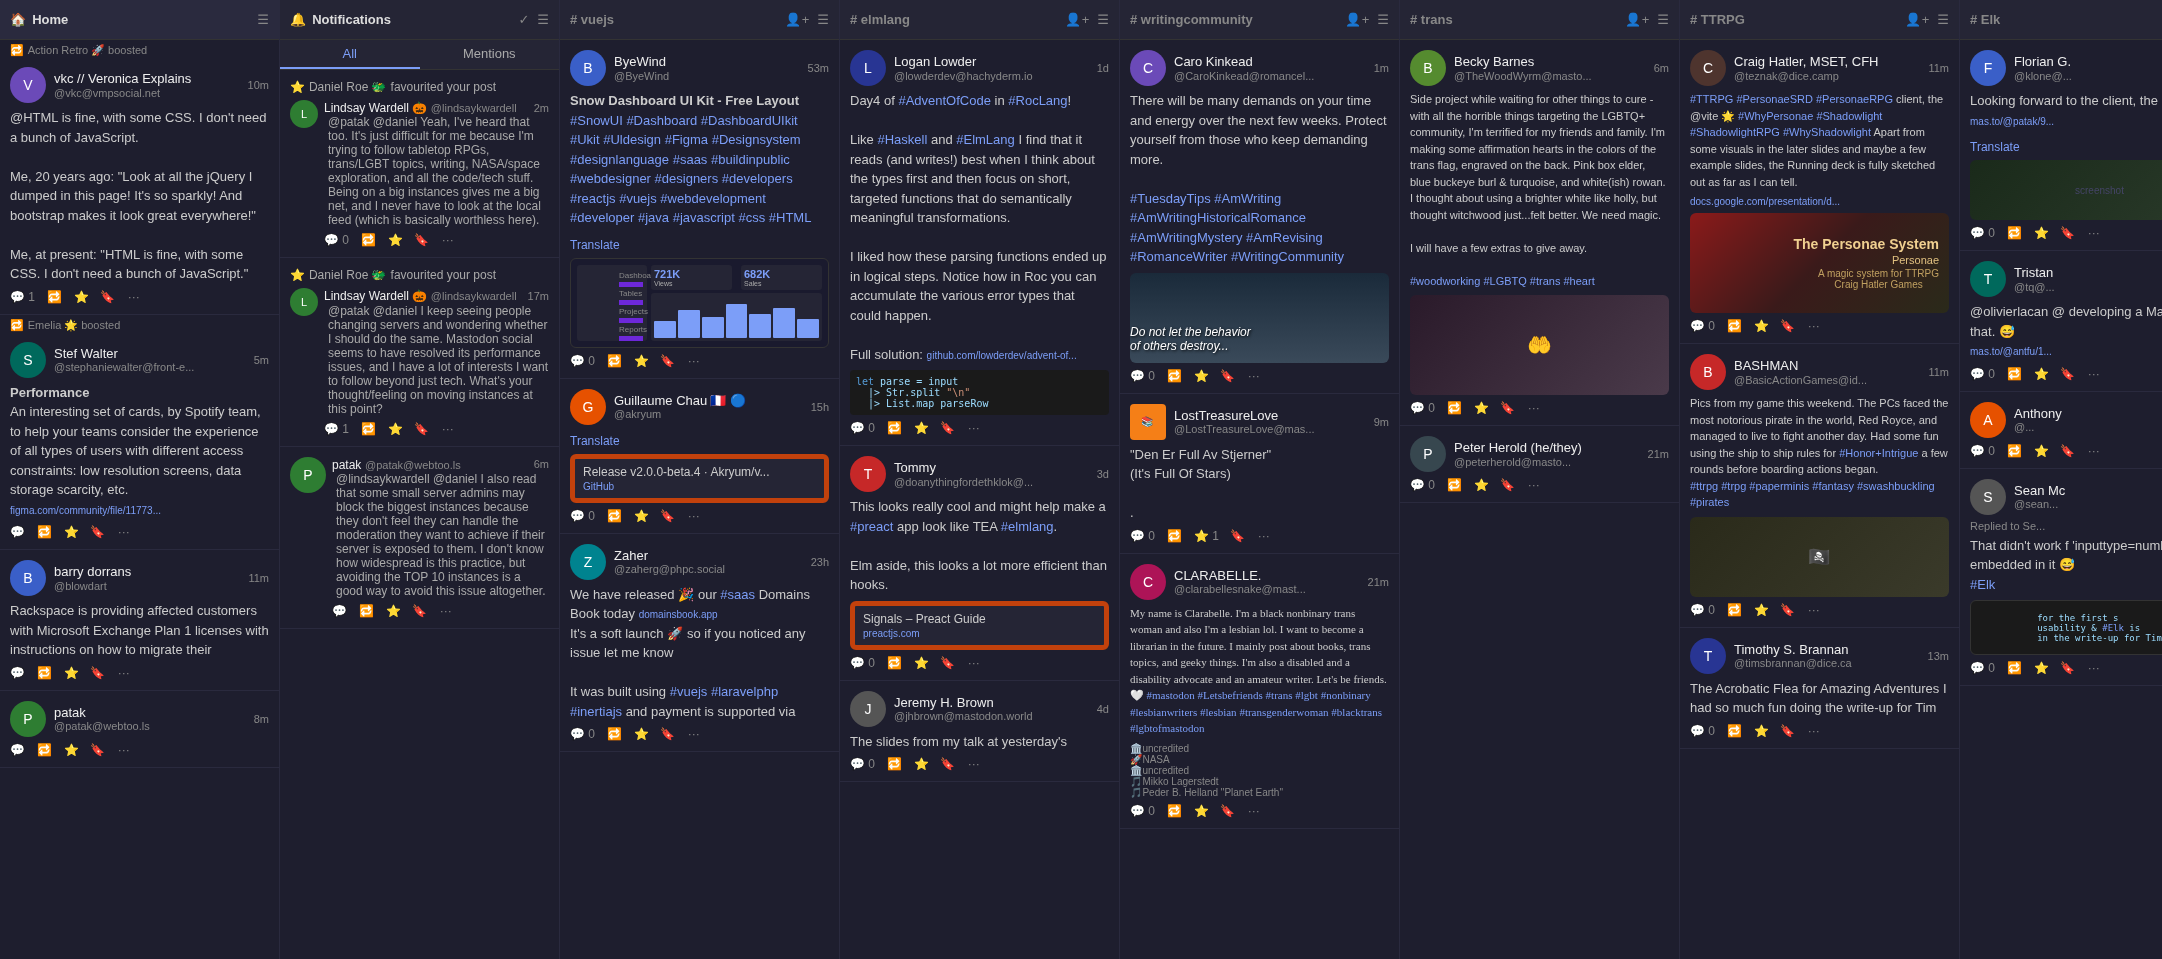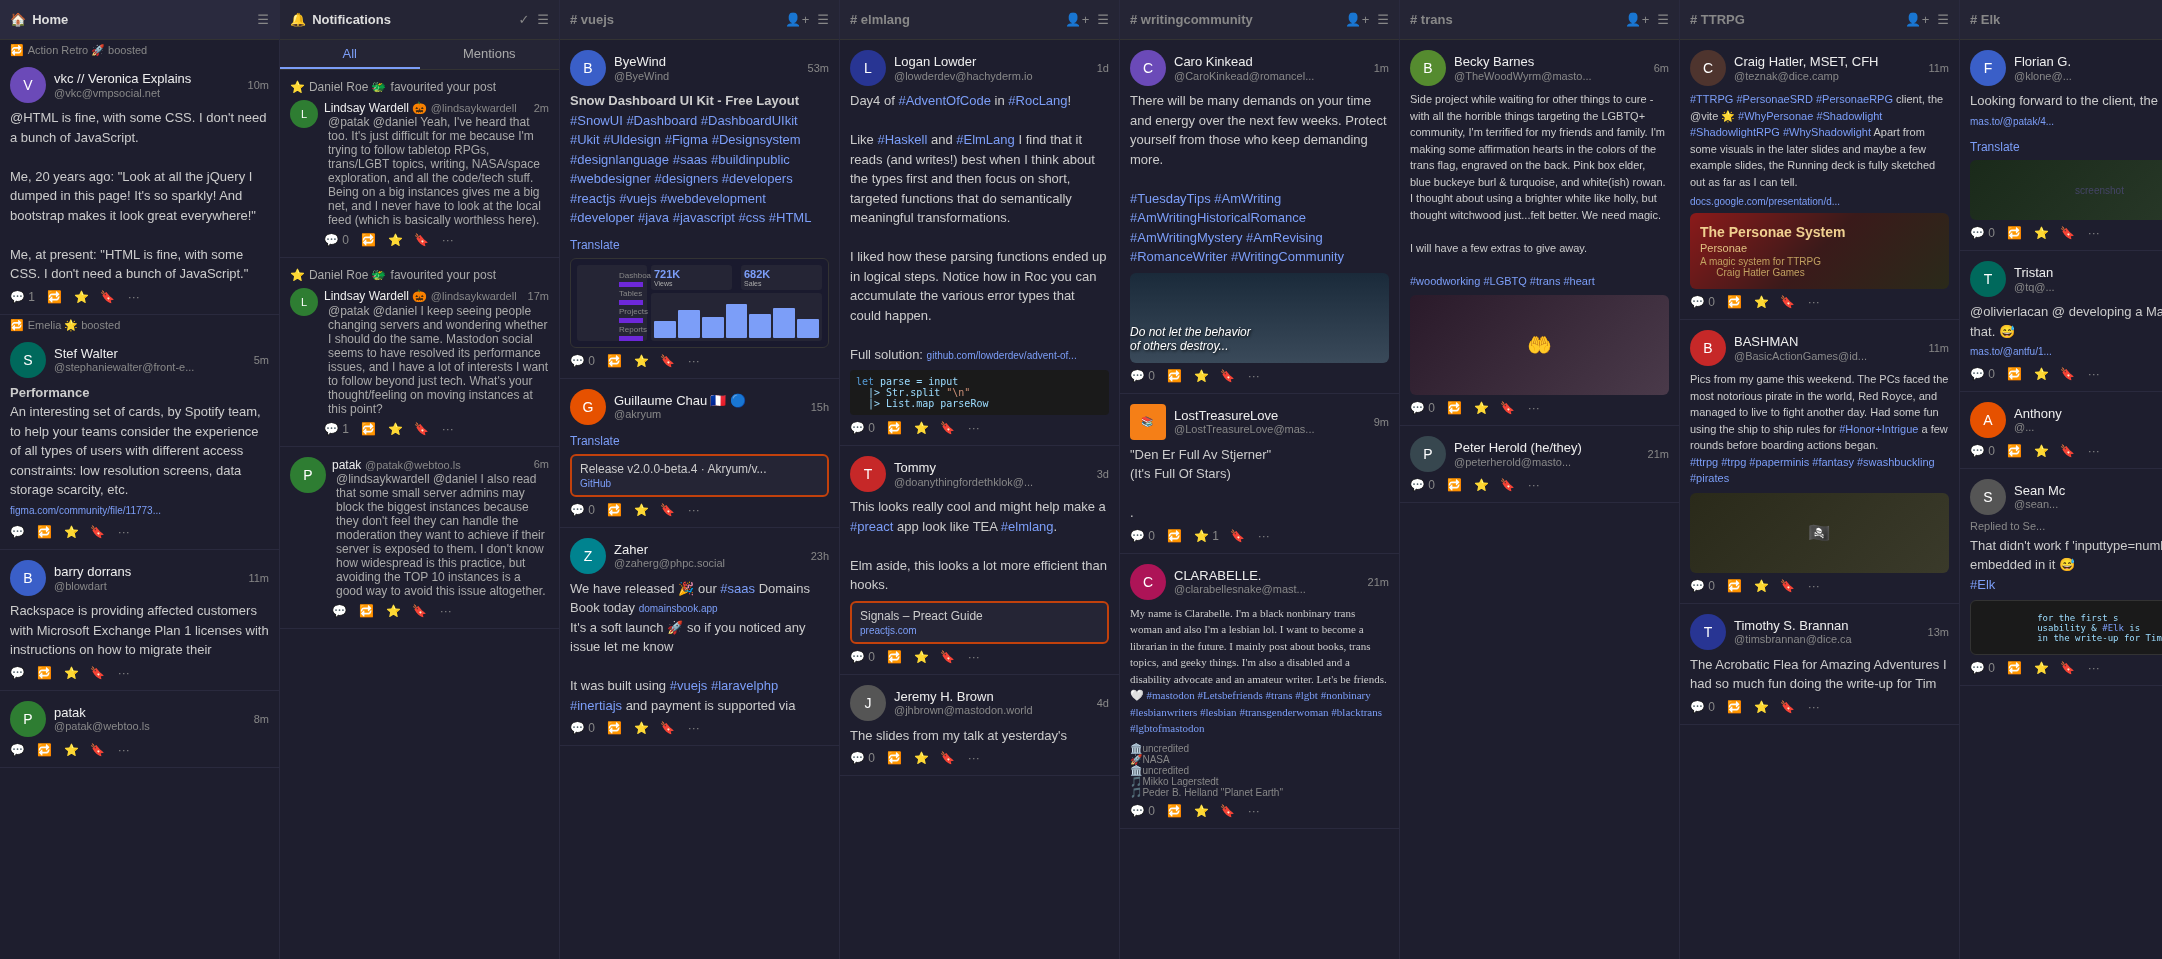--- a/index.html
+++ b/index.html
@@ -200,21 +200,21 @@
       color: #aaa;
     }
 
     .notif-content {
       font-size: 12px;
       color: #aaa;
       padding-left: 4px;
     }
 
     .link-preview {
-      border: 2px solid #c2410c;
+      border: 5px solid #c2410c;
       border-radius: 6px;
       padding: 6px 8px;
       margin-top: 6px;
       font-size: 11px;
       color: #888;
       background: #252535;
     }
 
     .link-preview .link-title { color: #ccc; font-size: 12px; margin-bottom: 2px; }
     .link-url { color: #7c9ef8; font-size: 10px; word-break: break-all; }
@@ -260,26 +260,26 @@
       align-items: center;
       justify-content: center;
       color: #556;
       font-size: 11px;
       position: relative;
       overflow: hidden;
     }
 
     .image-card-personae {
       width: 100%;
-      height: 76px;
+      height: 100px;
       background: linear-gradient(135deg, #8B1a1a 0%, #3a1a1a 50%, #2a2a1a 100%);
       border-radius: 6px;
       margin-top: 6px;
       display: flex;
-      align-items: flex-start;
+      align-items: flex-end;
       justify-content: center;
       flex-direction: column;
       position: relative;
       overflow: hidden;
       padding: 10px;
     }
 
     .image-card-personae .card-title {
       color: #f0d090;
       font-size: 14px;
@@ -1061,21 +1061,21 @@
             <div class="avatar av-blue">F</div>
             <div class="user-info">
               <span class="user-name">Florian G.</span>
               <span class="user-handle">@klone@...</span>
             </div>
           </div>
           <span class="post-time"></span>
         </div>
         <div class="post-content">
           Looking forward to the client, the @vite<br>
-          <span class="link-url">mas.to/@patak/4...</span>
+          <span class="link-url">mas.to/@patak/9...</span>
         </div>
         <span class="translate-btn">Translate</span>
         <div class="image-card" style="height:60px;background:linear-gradient(135deg,#1a2a1a,#2a3a2a);">
           <span style="color:#446;font-size:10px;">screenshot</span>
         </div>
         <div class="post-actions">
           <span class="post-action">💬 0</span>
           <span class="post-action">🔁</span>
           <span class="post-action">⭐</span>
           <span class="post-action">🔖</span>

